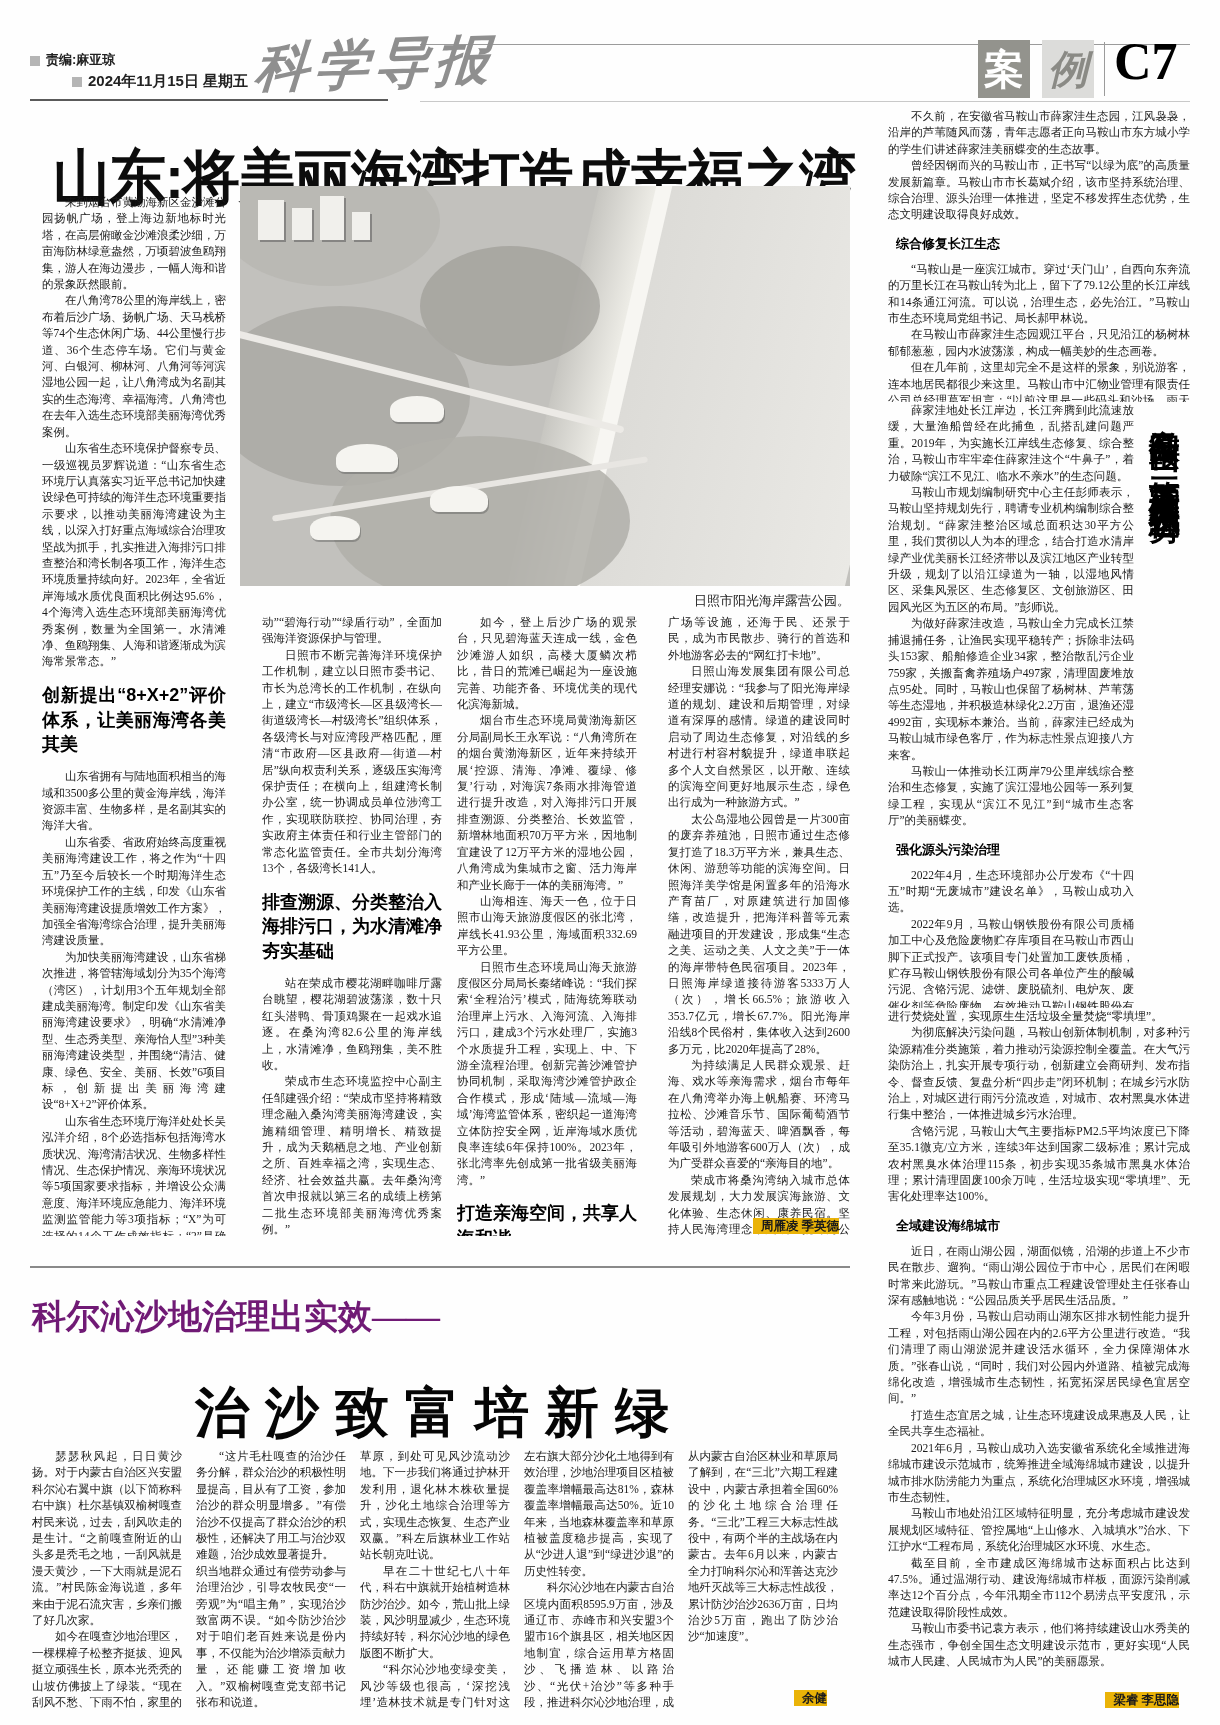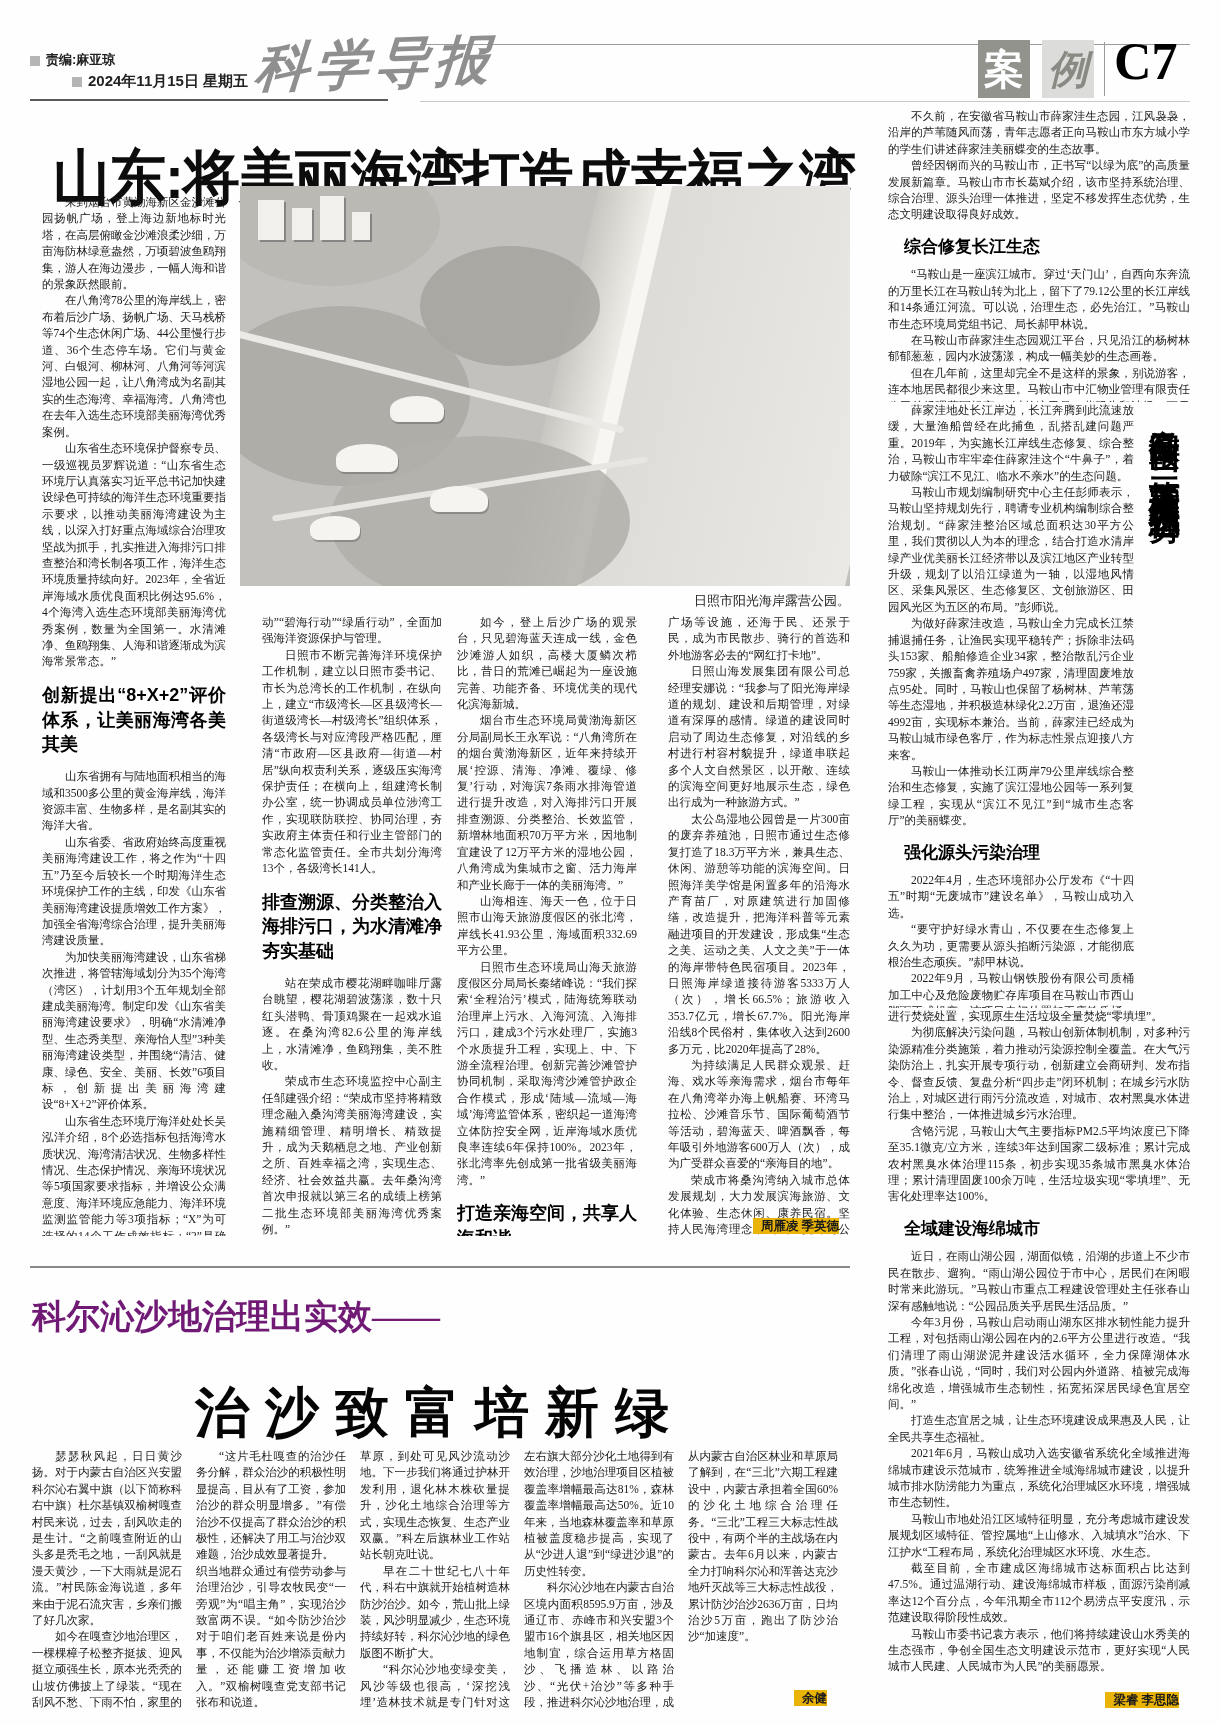--- a/index.html
+++ b/index.html
@@ -48,21 +48,21 @@
     font-size:18px;line-height:1.38;margin:13px 0 11px;text-indent:0;}
   .col1{left:42px;top:194px;width:184px;height:1042px;}
   .col2{left:240px;top:614px;width:180px;height:622px;margin-left:22px;}
   .col3{left:457px;top:614px;width:180px;height:622px;}
   .col4{left:668px;top:614px;width:182px;height:622px;}
   .byline{position:absolute;right:11px;bottom:2px;font-weight:bold;font-size:12.5px;background:#eab308;padding-left:8px;}
   
   .r-intro{left:888px;top:108px;width:302px;height:294px;}
   .r-mid{left:888px;top:402px;width:246px;height:606px;}
   .r-bottom{left:888px;top:1008px;width:302px;height:702px;}
-  .r-col .subhead{font-size:17px;margin:12px 16px 8px;}
+  .r-col .subhead{font-size:13px;margin:12px 8px 8px;}
   .v-headline{left:1140px;top:404px;width:50px;height:602px;writing-mode:vertical-rl;
     font-family:"DejaVu Serif",serif;font-weight:900;font-size:31px;letter-spacing:3px;
     color:#000;text-align:justify;line-height:50px;}
   
   .divider{left:30px;top:1266px;width:820px;height:2px;background:#8a8a8a;}
   .kicker{left:32px;top:1294px;font-size:34px;font-weight:bold;color:#701a75;font-family:"Liberation Serif",serif;}
   .b-headline{left:30px;top:1332px;width:820px;text-align:center;font-size:54px;font-weight:bold;
     font-family:"DejaVu Serif",serif;letter-spacing:16px;color:#050505;}
   .bcol{top:1448px;height:260px;width:150px;}
   .bcol1{left:32px;} .bcol2{left:196px;} .bcol3{left:360px;} .bcol4{left:524px;} .bcol5{left:688px;}
@@ -153,21 +153,20 @@
     <p class="para">在马鞍山市薛家洼生态园观江平台，只见沿江的杨树林郁郁葱葱，园内水波荡漾，构成一幅美妙的生态画卷。</p>
     <p class="para">但在几年前，这里却完全不是这样的景象，别说游客，连本地居民都很少来这里。马鞍山市中汇物业管理有限责任公司总经理葛军坦言：“以前这里是一些码头和沙场，雨天满地泥，晴天满场灰，环境太差，谁愿意来？”</p>
   </div>
 <div class="abs col r-col r-mid">
     <p class="para">薛家洼地处长江岸边，长江奔腾到此流速放缓，大量渔船曾经在此捕鱼，乱搭乱建问题严重。2019年，为实施长江岸线生态修复、综合整治，马鞍山市牢牢牵住薛家洼这个“牛鼻子”，着力破除“滨江不见江、临水不亲水”的生态问题。</p>
     <p class="para">马鞍山市规划编制研究中心主任彭师表示，马鞍山坚持规划先行，聘请专业机构编制综合整治规划。“薛家洼整治区域总面积达30平方公里，我们贯彻以人为本的理念，结合打造水清岸绿产业优美丽长江经济带以及滨江地区产业转型升级，规划了以沿江绿道为一轴，以湿地风情区、采集风景区、生态修复区、文创旅游区、田园风光区为五区的布局。”彭师说。</p>
     <p class="para">为做好薛家洼改造，马鞍山全力完成长江禁捕退捕任务，让渔民实现平稳转产；拆除非法码头153家、船舶修造企业34家，整治散乱污企业759家，关搬畜禽养殖场户497家，清理固废堆放点95处。同时，马鞍山也保留了杨树林、芦苇荡等生态湿地，并积极造林绿化2.2万亩，退渔还湿4992亩，实现标本兼治。当前，薛家洼已经成为马鞍山城市绿色客厅，作为标志性景点迎接八方来客。</p>
     <p class="para">马鞍山一体推动长江两岸79公里岸线综合整治和生态修复，实施了滨江湿地公园等一系列复绿工程，实现从“滨江不见江”到“城市生态客厅”的美丽蝶变。</p>
     <h3 class="subhead">强化源头污染治理</h3>
     <p class="para">2022年4月，生态环境部办公厅发布《“十四五”时期“无废城市”建设名单》，马鞍山成功入选。</p>
-    <p class="para">“要守护好绿水青山，不仅要在生态修复上久久为功，更需要从源头掐断污染源，才能彻底根治生态顽疾。”郝甲林说。</p>
     <p class="para">2022年9月，马鞍山钢铁股份有限公司质桶加工中心及危险废物贮存库项目在马鞍山市西山脚下正式投产。该项目专门处置加工废铁质桶，贮存马鞍山钢铁股份有限公司各单位产生的酸碱污泥、含铬污泥、滤饼、废脱硫剂、电炉灰、废催化剂等危险废物，有效推动马鞍山钢铁股份有限公司主业和周边城市的废铁质桶资源化综合利用。</p>
   </div>
 <div class="abs v-headline">安徽马鞍山：三管齐下发挥钢城生态优势</div>
 <div class="abs col r-col r-bottom">
   <p class="para cont">进行焚烧处置，实现原生生活垃圾全量焚烧“零填埋”。</p>
     <p class="para">为彻底解决污染问题，马鞍山创新体制机制，对多种污染源精准分类施策，着力推动污染源控制全覆盖。在大气污染防治上，扎实开展专项行动，创新建立会商研判、发布指令、督查反馈、复盘分析“四步走”闭环机制；在城乡污水防治上，对城区进行雨污分流改造，对城市、农村黑臭水体进行集中整治，一体推进城乡污水治理。</p>
     <p class="para">含铬污泥，马鞍山大气主要指标PM2.5平均浓度已下降至35.1微克/立方米，连续3年达到国家二级标准；累计完成农村黑臭水体治理115条，初步实现35条城市黑臭水体治理；累计清理固废100余万吨，生活垃圾实现“零填埋”、无害化处理率达100%。</p>
     <h3 class="subhead">全域建设海绵城市</h3>
     <p class="para">近日，在雨山湖公园，湖面似镜，沿湖的步道上不少市民在散步、遛狗。“雨山湖公园位于市中心，居民们在闲暇时常来此游玩。”马鞍山市重点工程建设管理处主任张春山深有感触地说：“公园品质关乎居民生活品质。”</p>
     <p class="para">今年3月份，马鞍山启动雨山湖东区排水韧性能力提升工程，对包括雨山湖公园在内的2.6平方公里进行改造。“我们清理了雨山湖淤泥并建设活水循环，全力保障湖体水质。”张春山说，“同时，我们对公园内外道路、植被完成海绵化改造，增强城市生态韧性，拓宽拓深居民绿色宜居空间。”</p>

